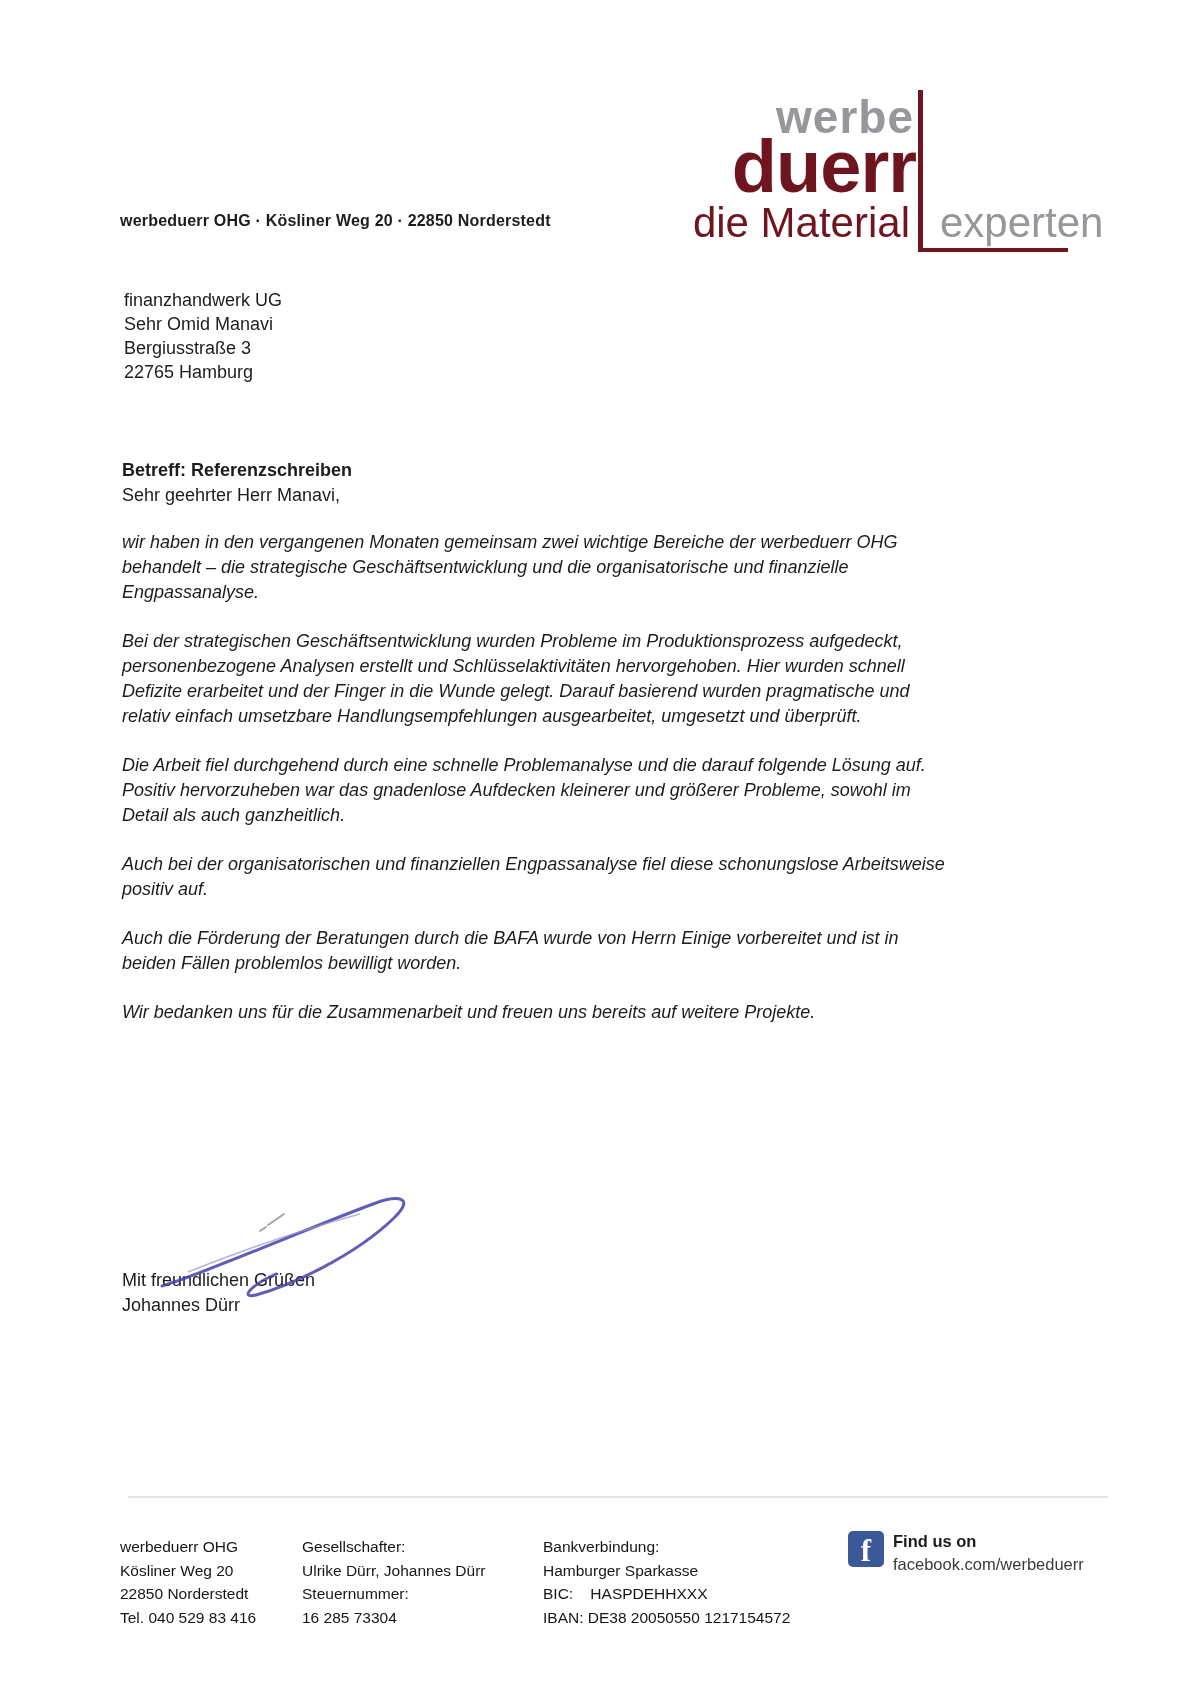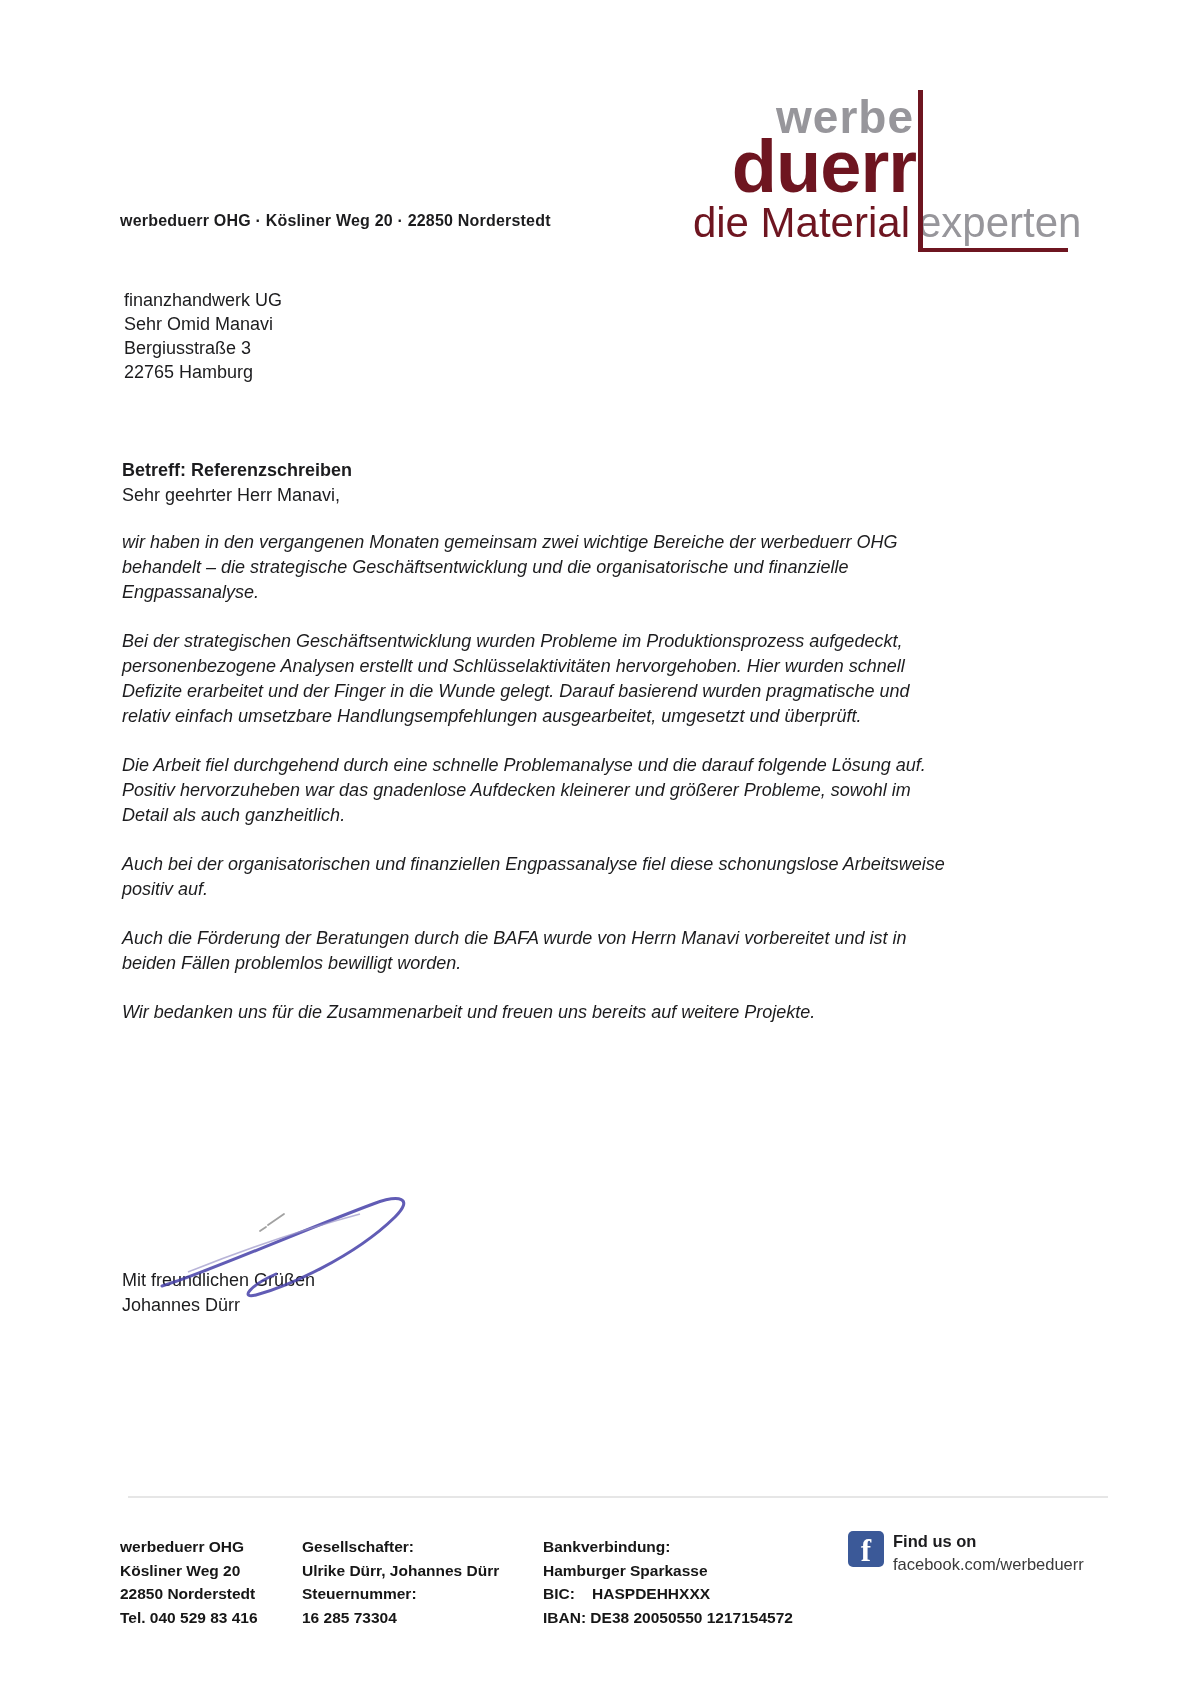--- a/index.html
+++ b/index.html
@@ -30,21 +30,21 @@
     position:absolute;top:130px;right:284px;
     font-size:74px;font-weight:700;letter-spacing:-1px;line-height:1;
     color:var(--maroon);
   }
   .logo-tag-left{
     position:absolute;top:202px;right:290px;
     font-size:42px;font-weight:400;line-height:1;
     color:var(--maroon);
   }
   .logo-tag-right{
-    position:absolute;top:202px;left:918px;
+    position:absolute;top:202px;left:940px;
     font-size:42px;font-weight:400;line-height:1;
     color:var(--logo-gray);
   }
   .logo-vbar{
     position:absolute;top:90px;left:918px;width:5px;height:162px;
     background:var(--maroon);
   }
   .logo-hbar{
     position:absolute;top:248px;left:918px;width:150px;height:4px;
     background:var(--maroon);
@@ -79,21 +79,21 @@
     pointer-events:none;z-index:3;
   }
 
   
   .scan-line{
     position:absolute;top:1496px;left:128px;width:980px;height:2px;
     background:#e6e6e6;filter:blur(.7px);
   }
   .footer-col{
     position:absolute;top:1535px;
-    font-size:15.5px;line-height:23.5px;font-weight:700;
+    font-size:15.5px;line-height:23.5px;font-weight:400;
     white-space:pre-wrap;color:#161616;
   }
   .footer-col1{left:120px;}
   .footer-col2{left:302px;}
   .footer-col3{left:543px;}
   .fb{position:absolute;top:1531px;left:848px;}
   .fb-icon{
     position:absolute;top:0;left:0;width:36px;height:36px;
     background:var(--facebook-blue);border-radius:5px;
     color:#ffffff;font-weight:700;font-size:31px;
@@ -134,21 +134,21 @@
 Engpassanalyse.</div>
     <div class="para">Bei der strategischen Geschäftsentwicklung wurden Probleme im Produktionsprozess aufgedeckt,
 personenbezogene Analysen erstellt und Schlüsselaktivitäten hervorgehoben. Hier wurden schnell
 Defizite erarbeitet und der Finger in die Wunde gelegt. Darauf basierend wurden pragmatische und
 relativ einfach umsetzbare Handlungsempfehlungen ausgearbeitet, umgesetzt und überprüft.</div>
     <div class="para">Die Arbeit fiel durchgehend durch eine schnelle Problemanalyse und die darauf folgende Lösung auf.
 Positiv hervorzuheben war das gnadenlose Aufdecken kleinerer und größerer Probleme, sowohl im
 Detail als auch ganzheitlich.</div>
     <div class="para">Auch bei der organisatorischen und finanziellen Engpassanalyse fiel diese schonungslose Arbeitsweise
 positiv auf.</div>
-    <div class="para">Auch die Förderung der Beratungen durch die BAFA wurde von Herrn Manavi vorbereitet und ist in
+    <div class="para">Auch die Förderung der Beratungen durch die BAFA wurde von Herrn Einige vorbereitet und ist in
 beiden Fällen problemlos bewilligt worden.</div>
     <div class="para">Wir bedanken uns für die Zusammenarbeit und freuen uns bereits auf weitere Projekte.</div>
   </div>
 
   <svg class="signature-svg" width="270" height="115" viewBox="0 0 270 115">
     <path d="M14,98 C55,86 150,44 225,16 C252,6 266,10 247,29 C205,70 138,99 108,107 C92,111 101,98 128,86" fill="none" stroke="#4540a8" stroke-width="3" stroke-linecap="round" opacity="0.85"></path>
     <path d="M40,84 C95,62 160,40 212,26" fill="none" stroke="#9a94c8" stroke-width="1.6" opacity="0.7"></path>
     <path d="M120,37 l16,-11 M112,43 l6,-4" fill="none" stroke="#8a8a8a" stroke-width="1.8" stroke-linecap="round" opacity="0.8"></path>
   </svg>
 

